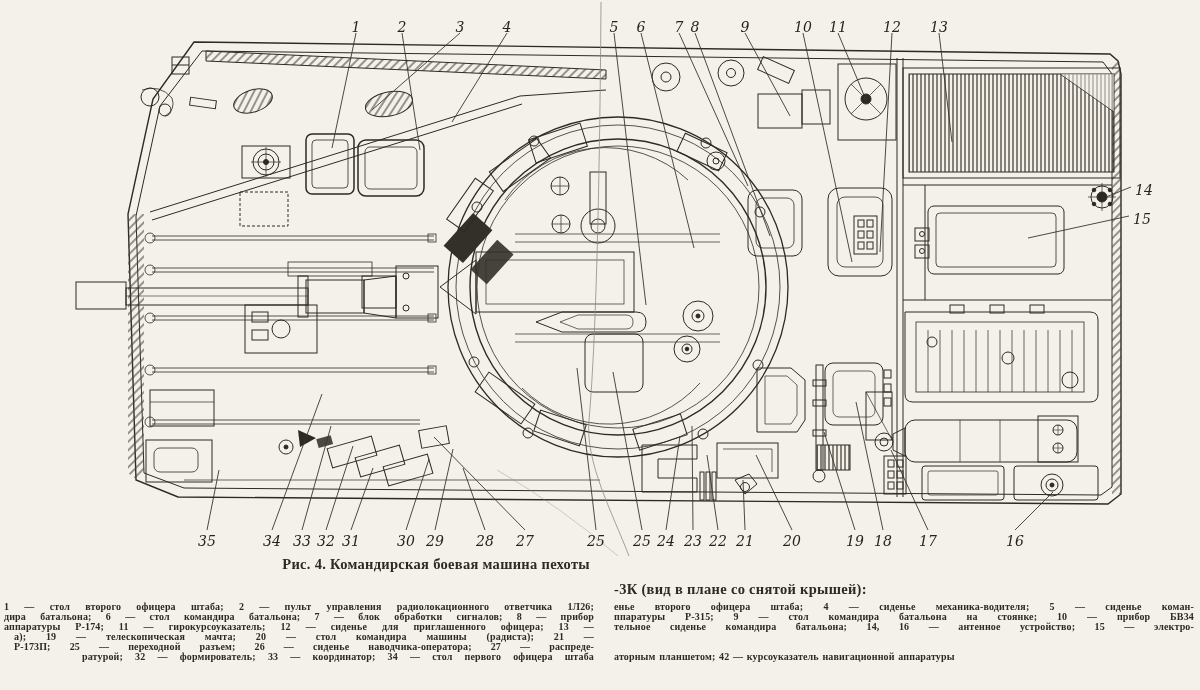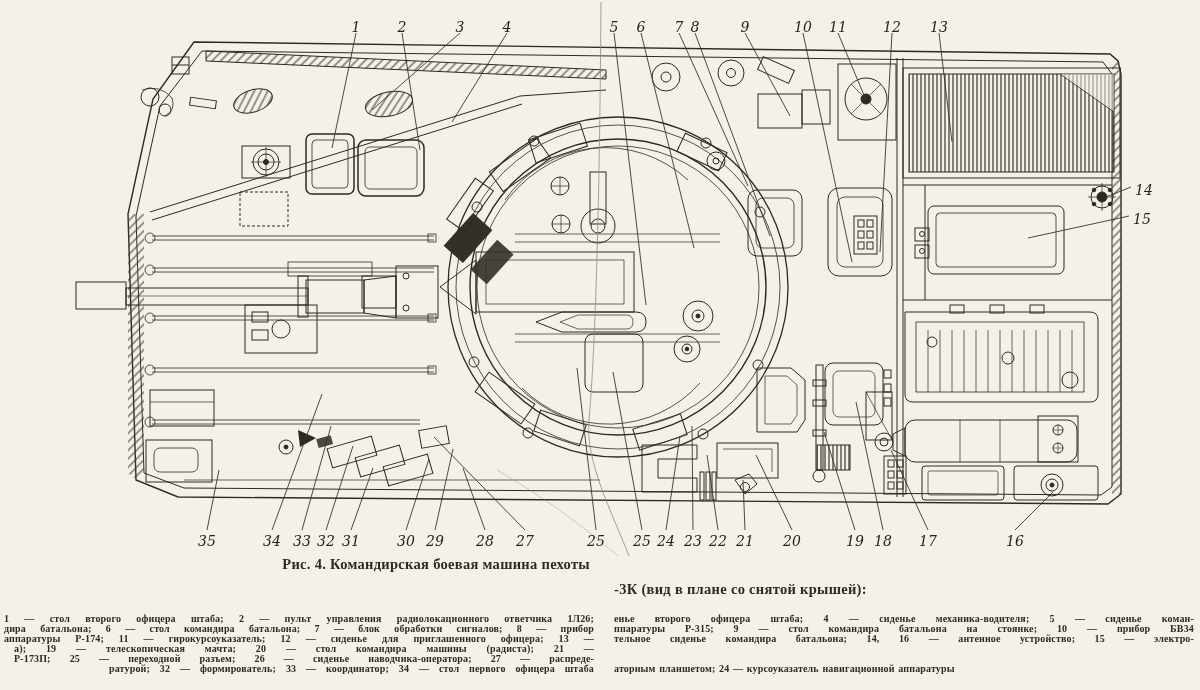--- a/index.html
+++ b/index.html
@@ -11,28 +11,28 @@
   }
   .page svg{position:absolute;top:0;left:0;display:block;}
   .callout{font:italic 14px "DejaVu Serif",serif;fill:#26231f;}
   .leader{stroke:#3a352e;stroke-width:0.9;fill:none;}
   .caption{position:absolute;left:0;top:553px;width:1200px;}
   .title-row{display:flex;margin-top:3px;}
   .t-left{width:600px;text-align:right;padding-right:10px;box-sizing:border-box;
           font-weight:700;font-size:14.5px;letter-spacing:.3px;white-space:nowrap;}
   .t-right{width:600px;text-align:left;padding-left:14px;box-sizing:border-box;
           font-weight:700;font-size:14.5px;letter-spacing:.3px;white-space:nowrap;margin-top:25px;}
-  #legend{margin-top:16px;}
+  #legend{margin-top:4px;}
   .legend-row{display:flex;line-height:10px;}
   .cell{font-weight:700;font-size:10px;letter-spacing:.15px;word-spacing:1px;
         text-align:justify;text-align-last:justify;box-sizing:border-box;overflow:hidden;
         white-space:nowrap;}
   .cell-left{width:600px;padding:0 6px 0 4px;}
   .cell-right{width:600px;padding:0 6px 0 14px;}
-  .legend-row.last .cell-left{padding-left:109px;}
+  .legend-row.last .cell-left{padding-left:82px;}
   .legend-row.last .cell-right{text-align-last:left;}
 </style>
 </head>
 <body>
 
 <div class="page">
 
   <svg width="1200" height="556" viewBox="0 0 1200 556">
     <defs>
       <pattern id="h1" width="6" height="6" patternUnits="userSpaceOnUse" patternTransform="rotate(45)">
@@ -384,18 +384,18 @@
           <span class="cell cell-right">тельное сиденье командира батальона; 14, 16 — антенное устройство; 15 — электро-</span>
         </div>
         <div class="legend-row">
           <span class="cell cell-right">а); 19 — телескопическая мачта; 20 — стол командира машины (радиста); 21 —</span>
         </div>
         <div class="legend-row">
           <span class="cell cell-right">Р-173П; 25 — переходной разъем; 26 — сиденье наводчика-оператора; 27 — распреде-</span>
         </div>
         <div class="legend-row last">
           <span class="cell cell-left">ратурой; 32 — формирователь; 33 — координатор; 34 — стол первого офицера штаба</span>
-          <span class="cell cell-right">аторным планшетом; 24 — курсоуказатель навигационной аппаратуры</span>
+          <span class="cell cell-right">аторным планшетом; 42 — курсоуказатель навигационной аппаратуры</span>
         </div>
       </div>
   </div>
 
 </div>
 
 </body></html>

